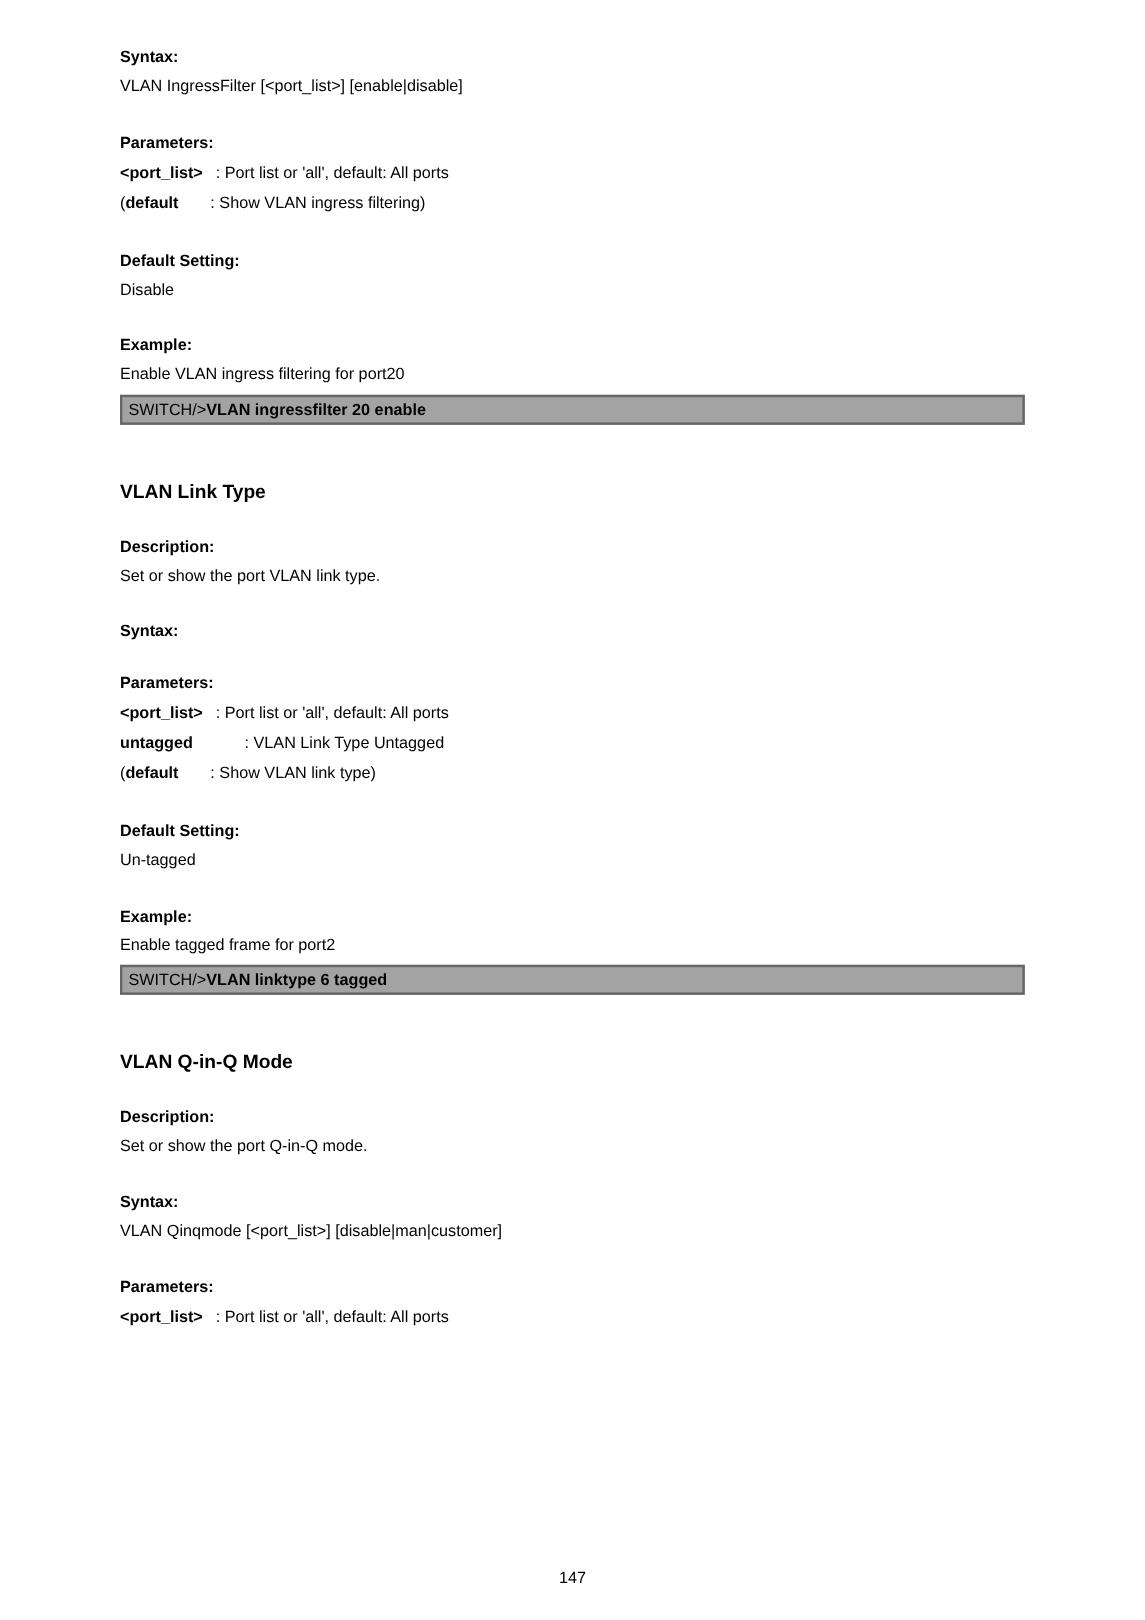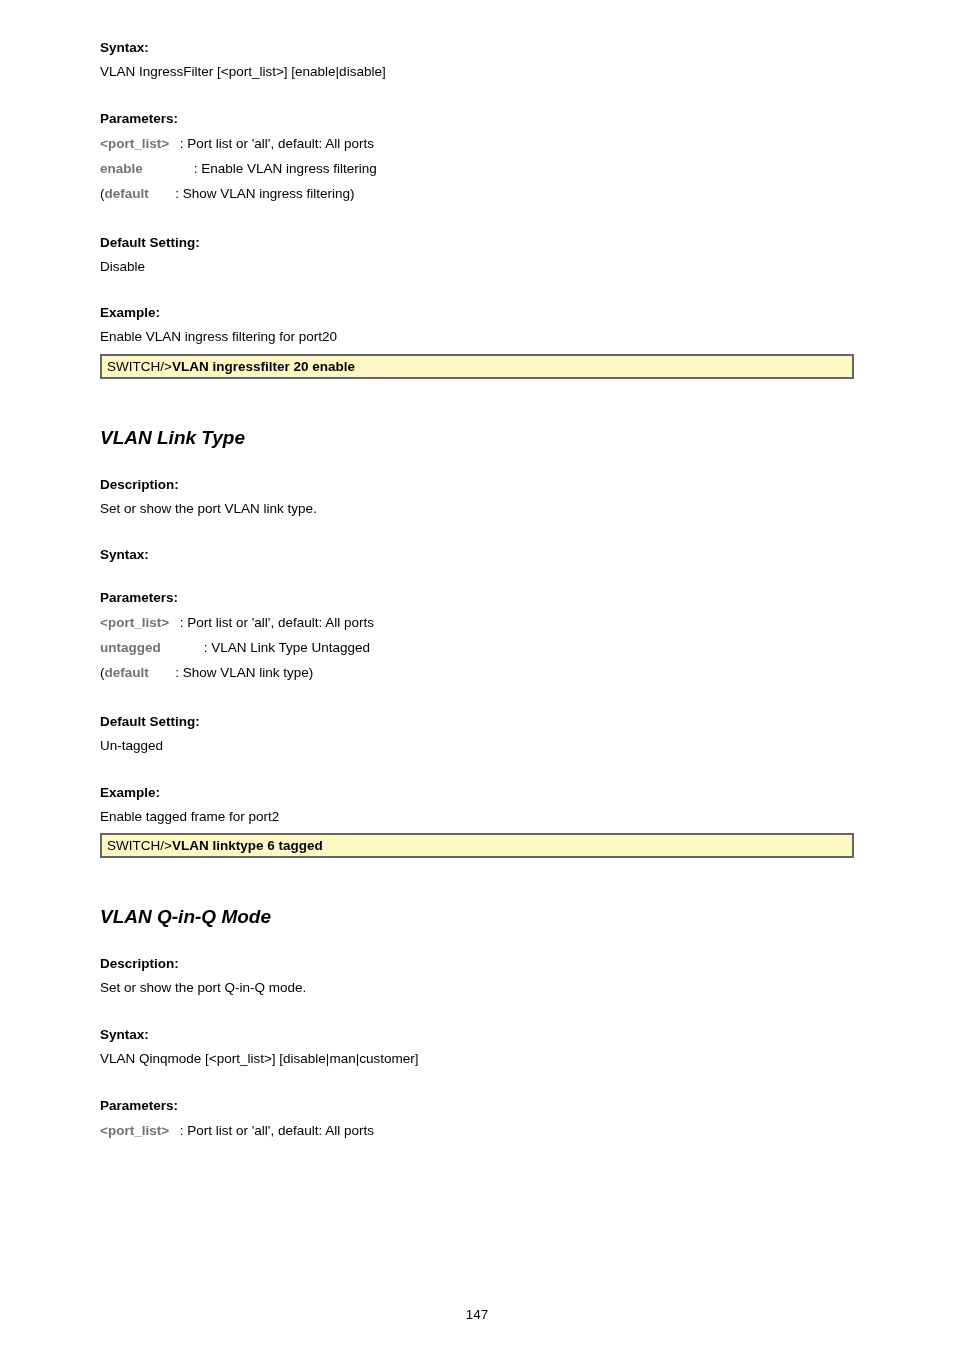--- a/index.html
+++ b/index.html
@@ -27,67 +27,62 @@
     }
     .block {
       margin-bottom: 28px;
     }
     .param-line {
       line-height: 1.85;
     }
     .param-label {
       display: inline-block;
       font-weight: bold;
-      color: #737373;
+      color: #000000;
     }
     .code-box {
       border: 2.5px solid #666;
-      background: #fef9c3;
+      background: #a3a3a3;
       padding: 3px 5px;
       margin-top: 6px;
       font-size: 13.5px;
     }
     .prompt {
       font-weight: normal;
     }
     .cmd-bold {
       font-weight: bold;
     }
     .page-number {
       position: absolute;
       bottom: 28px;
       left: 0;
       right: 0;
       text-align: center;
       font-size: 13.5px;
     }
     .big-heading {
       font-weight: bold;
-      font-size: 19px;
-      font-style: italic;
+      font-size: 16px;
     }
   </style>
 </head>
 <body>
 
 <div class="block">
   <div class="section-title">Syntax:</div>
   <div class="para">VLAN IngressFilter [&lt;port_list&gt;] [enable|disable]</div>
 </div>
 
 <div class="block">
   <div class="section-title">Parameters:</div>
   <div>
     <div class="param-line">
       <span class="param-label" style="width:76px;">&lt;port_list&gt;</span>
       <span>: Port list or 'all', default: All ports</span>
-    </div>
-    <div class="param-line">
-      <span class="param-label" style="width:90px;">enable</span>
-      <span>: Enable VLAN ingress filtering</span>
     </div>
     <div class="param-line">
       <span>(</span><span class="param-label" style="width:67px;">default</span>
       <span>: Show VLAN ingress filtering)</span>
     </div>
   </div>
 </div>
 
 <div class="block">
   <div class="section-title">Default Setting:</div>

